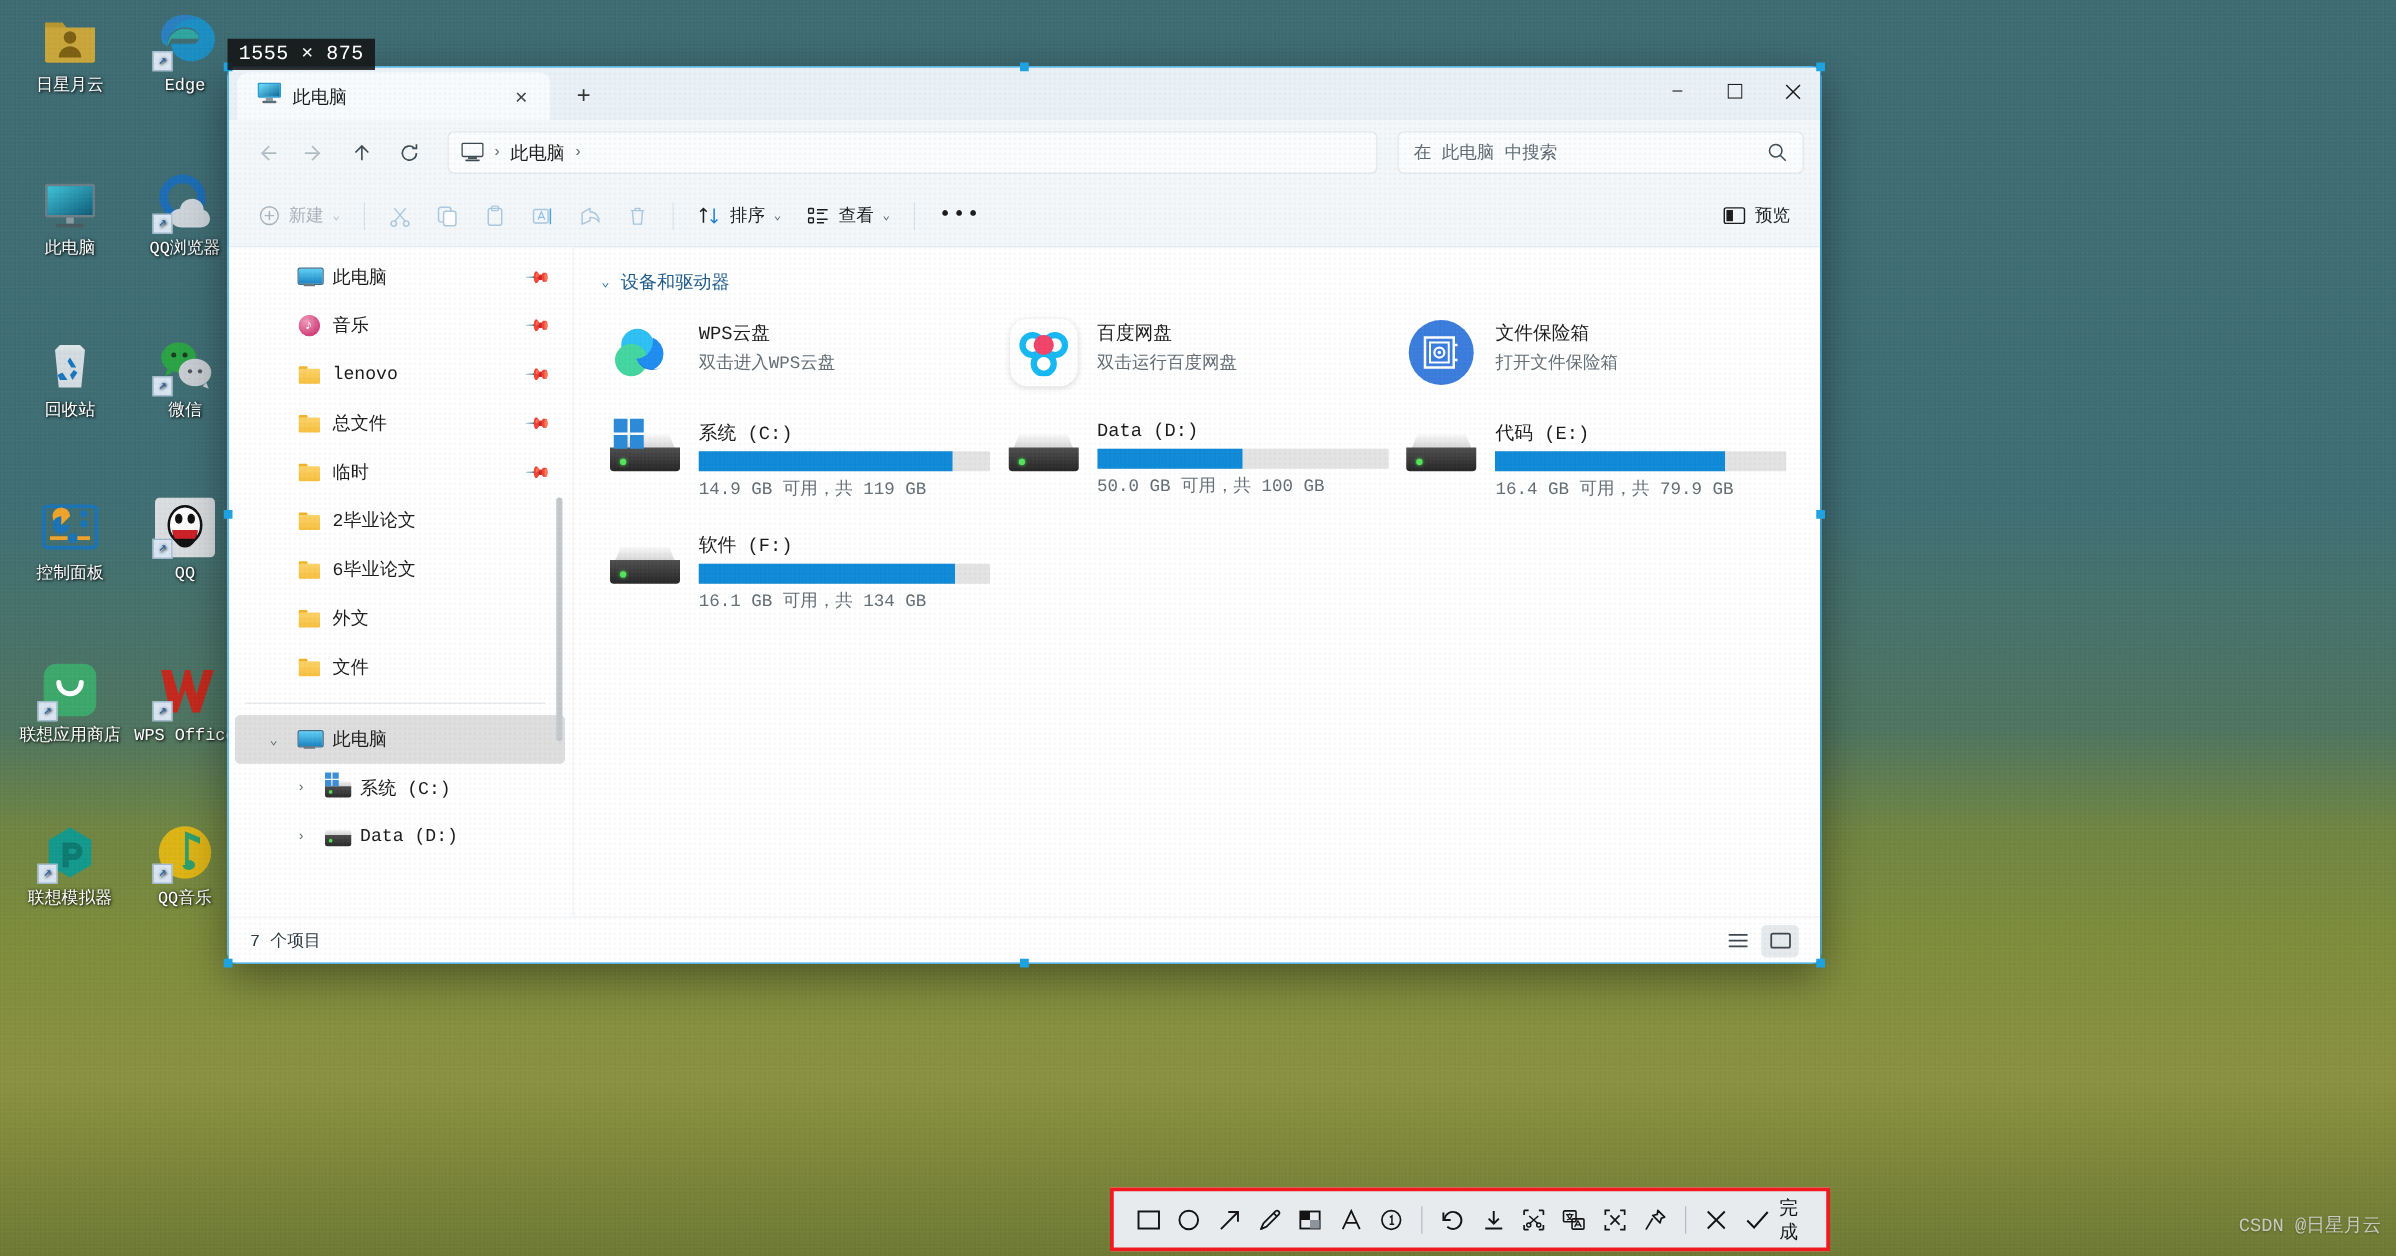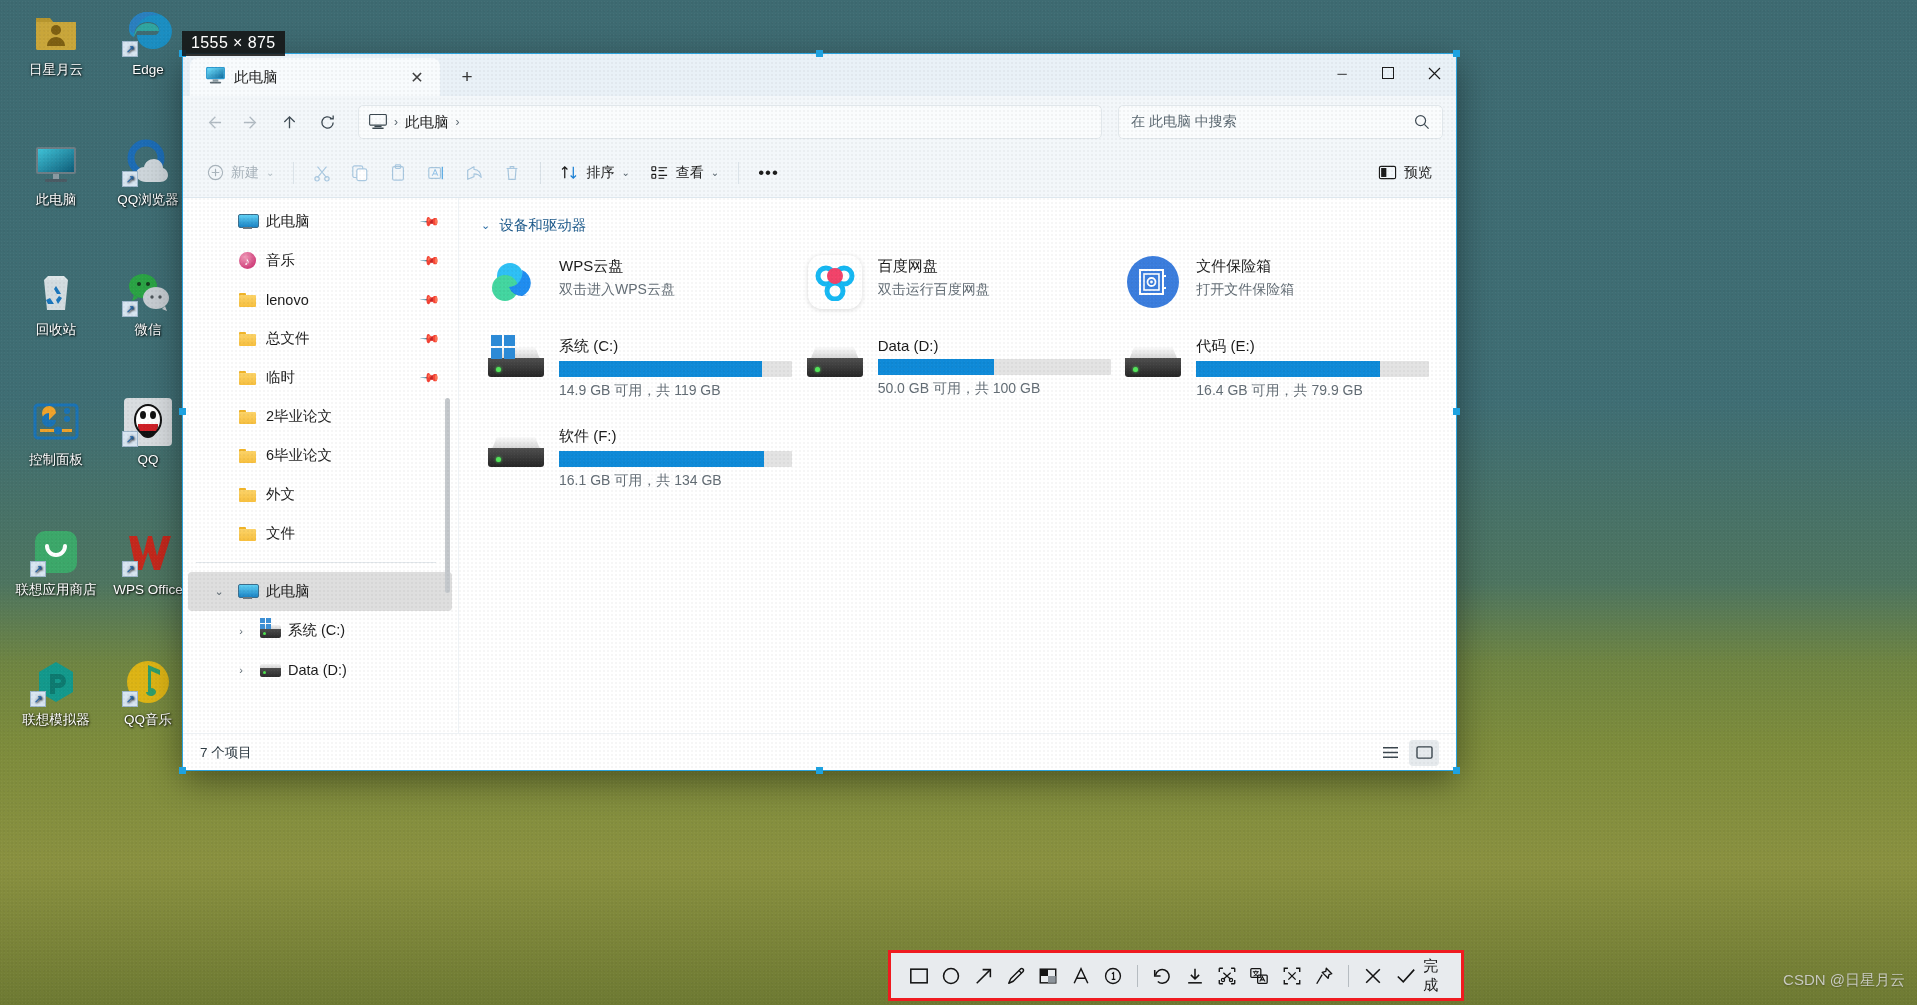--- a/index.html
+++ b/index.html
@@ -9,20 +9,21 @@
     font-family: "Liberation Sans", "DejaVu Sans", sans-serif;
   }
   
   #desktop {
     position: relative; width: 1917px; height: 1005px;
     background:
       linear-gradient(to bottom,
         #3e6b72 0%, #3f6e74 40%,
         #4e7560 58%, #6f8542 66%,
         #7d8c3c 74%, #8a9140 86%, #6e7a33 100%);
+    font-family: Liberation Mono, monospace;
   }
   #desktop::after{
     content:""; position:absolute; inset:0;
     background-image:
       radial-gradient(rgba(255,255,255,.035) 1px, transparent 1px),
       radial-gradient(rgba(0,0,0,.035) 1px, transparent 1px);
     background-size: 3px 3px, 4px 4px;
     background-position: 0 0, 2px 1px;
     pointer-events:none;
   }

